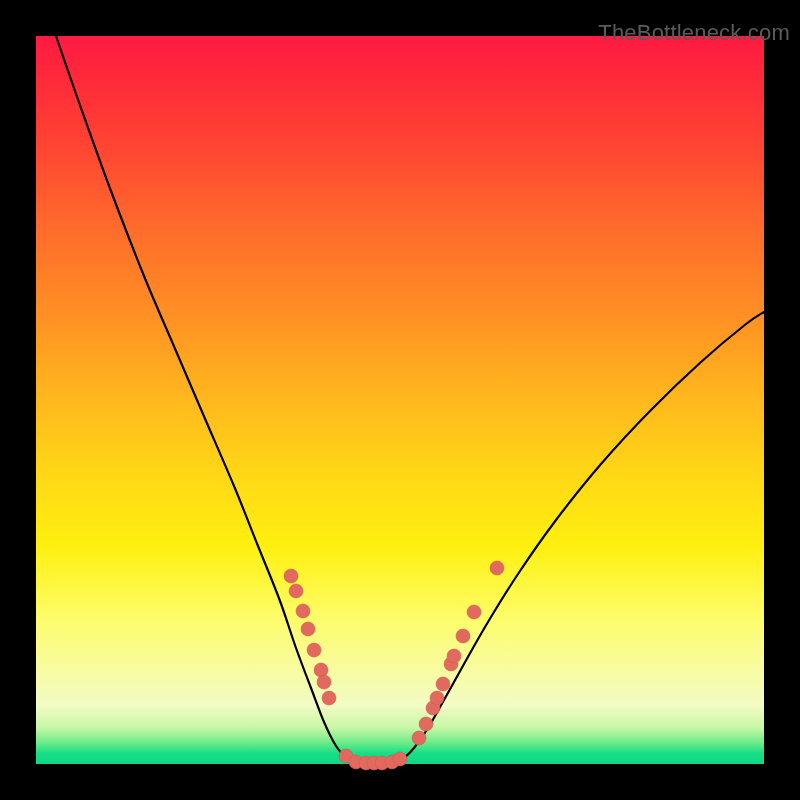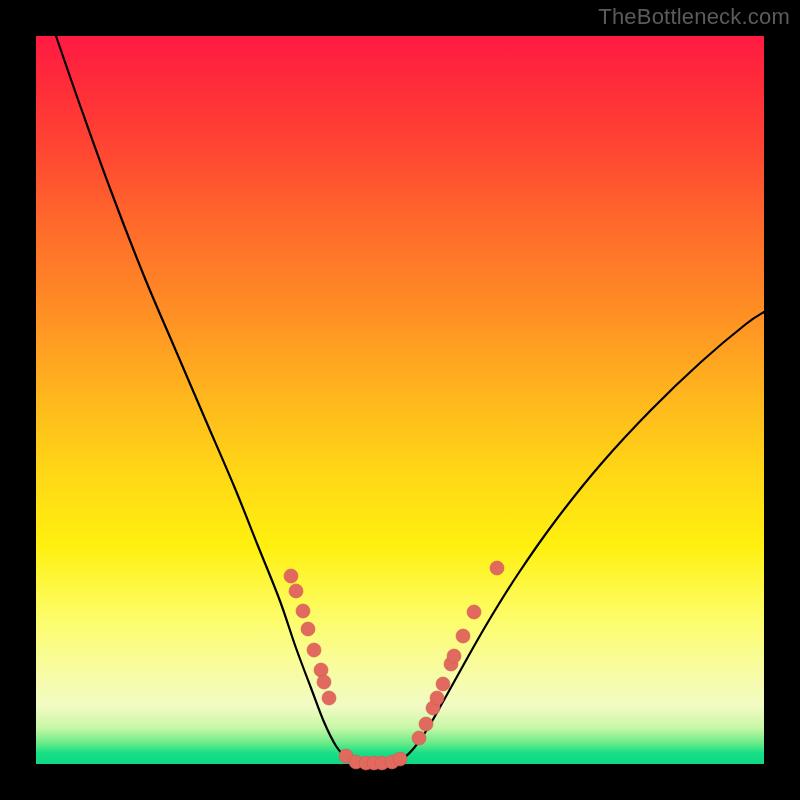--- a/index.html
+++ b/index.html
@@ -37,21 +37,21 @@
       #f8fca0 87%,
       #f2fbc4 92%,
       #c7f7a6 95%,
       #70ec8a 97%,
       #18df85 98.5%,
       #0fd787 100%
     );
   }
   .wm {
     position: absolute;
-    top: 4px;
+    top: 20px;
     right: 10px;
     color: #5b5b5b;
     font-size: 22px;
     font-weight: 500;
     letter-spacing: 0.2px;
     user-select: none;
   }
   svg.curve {
     position: absolute;
     left: 0;

